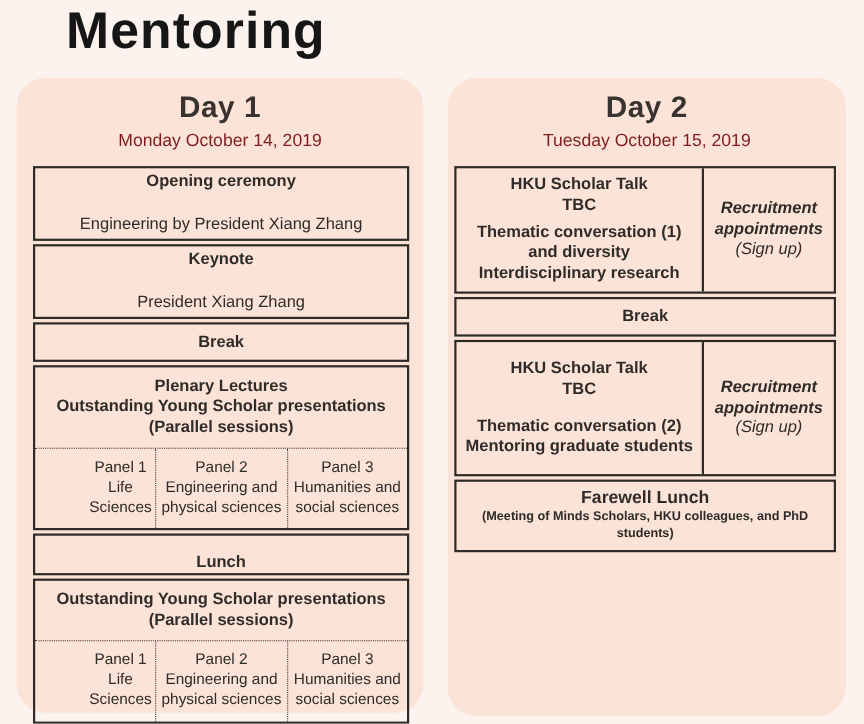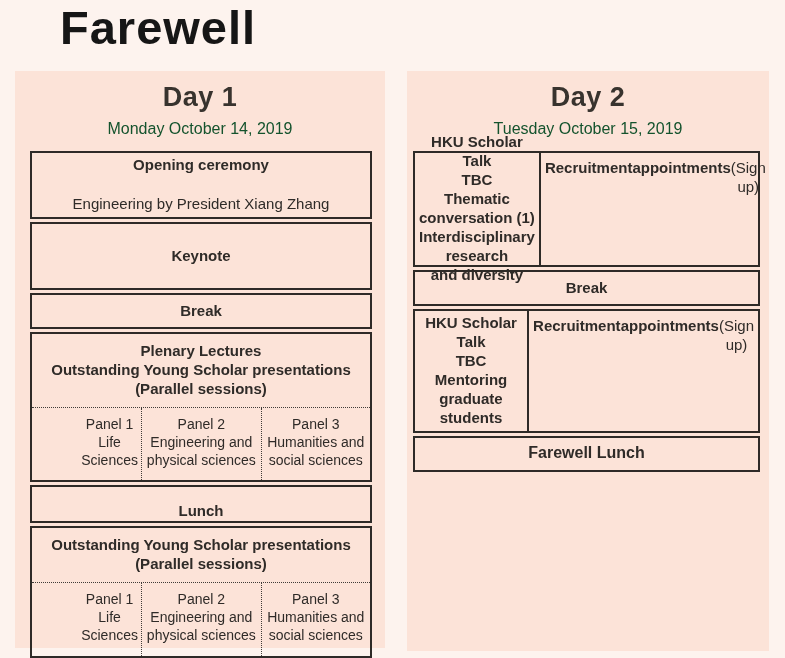--- a/index.html
+++ b/index.html
@@ -17,35 +17,36 @@
     top: 0px;
     font-size: 47px;
     font-weight: 900;
     color: #161616;
     letter-spacing: 1px;
   }
   .panel {
     position: absolute;
     top: 71px;
     background: #fce3d8;
+    border-radius: 26px;
   }
   .panel-day1 { left: 15px;  width: 370px; height: 577px; }
   .panel-day2 { left: 407px; width: 362px; height: 580px; }
   .day-heading {
     text-align: center;
     font-size: 27px;
     font-weight: bold;
     color: #38332e;
     padding-top: 11px;
     letter-spacing: 0.5px;
   }
   .day-date {
     text-align: center;
     font-size: 16px;
-    color: #14532d;
+    color: #7f1d1d;
     margin-top: 7px;
   }
   .schedule { margin-top: 13px; }
   .panel-day1 .schedule { width: 342px; margin-left: 15px; }
   .panel-day2 .schedule { width: 347px; margin-left: 6px; }
   .box {
     border: 2px solid #2e2a27;
     margin-bottom: 3px;
     text-align: center;
     display: flex;
@@ -79,50 +80,52 @@
     width: 225px;
     border-right: 2px solid #2e2a27;
     display: flex;
     flex-direction: column;
     justify-content: center;
     padding: 6px 4px;
   }
   .two-cell .cell-right {
     flex: 1;
     display: flex;
-    flex-direction: row;
+    flex-direction: column;
     justify-content: center;
     padding: 6px 4px;
+    font-style: italic;
   }
   .row1 { height: 116px; }
   .rowB { height: 36px; }
   .row2 { height: 124px; }
   .spacer { height: 15px; }
   .farewell { padding: 5px 2px 7px; }
   .farewell .sub { font-size: 11.5px; font-weight: bold; line-height: 1.3; }
   .farewell .main { font-size: 16px; font-weight: bold; }
 </style>
 </head>
 <body>
 
-<div class="page-title">Farewell</div>
+<div class="page-title">Mentoring</div>
 
 <div class="panel panel-day1">
   <div class="day-heading">Day 1</div>
   <div class="day-date">Monday October 14, 2019</div>
 
   <div class="schedule">
 
     <div class="box h56">
       <div class="b">Opening ceremony</div>
       <div>Engineering by President Xiang Zhang</div>
     </div>
 
     <div class="box h56">
       <div class="b">Keynote</div>
+      <div>President Xiang Zhang</div>
     </div>
 
     <div class="box h36">
       <div class="b">Break</div>
     </div>
 
     <div class="box">
       <div class="box-header">
         <div class="b">Plenary Lectures</div>
         <div class="b">Outstanding Young Scholar presentations</div>
@@ -187,46 +190,48 @@
   <div class="day-date">Tuesday October 15, 2019</div>
 
   <div class="schedule">
 
     <div class="box two-cell row1">
       <div class="cell-left">
         <div class="b">HKU Scholar Talk</div>
         <div class="b">TBC</div>
         <div class="spacer"></div>
         <div class="b">Thematic conversation (1)</div>
+        <div class="b">and diversity</div>
         <div class="b">Interdisciplinary research</div>
-        <div class="b">and diversity</div>
       </div>
       <div class="cell-right">
         <div class="b">Recruitment</div>
         <div class="b">appointments</div>
         <div>(Sign up)</div>
       </div>
     </div>
 
     <div class="box rowB">
       <div class="b">Break</div>
     </div>
 
     <div class="box two-cell row2">
       <div class="cell-left">
         <div class="b">HKU Scholar Talk</div>
         <div class="b">TBC</div>
         <div class="spacer"></div>
+        <div class="b">Thematic conversation (2)</div>
         <div class="b">Mentoring graduate students</div>
       </div>
       <div class="cell-right">
         <div class="b">Recruitment</div>
         <div class="b">appointments</div>
         <div>(Sign up)</div>
       </div>
     </div>
 
     <div class="box farewell">
       <div class="main">Farewell Lunch</div>
+      <div class="sub">(Meeting of Minds Scholars, HKU colleagues, and PhD students)</div>
     </div>
 
   </div>
 </div>
 
 </body></html>

